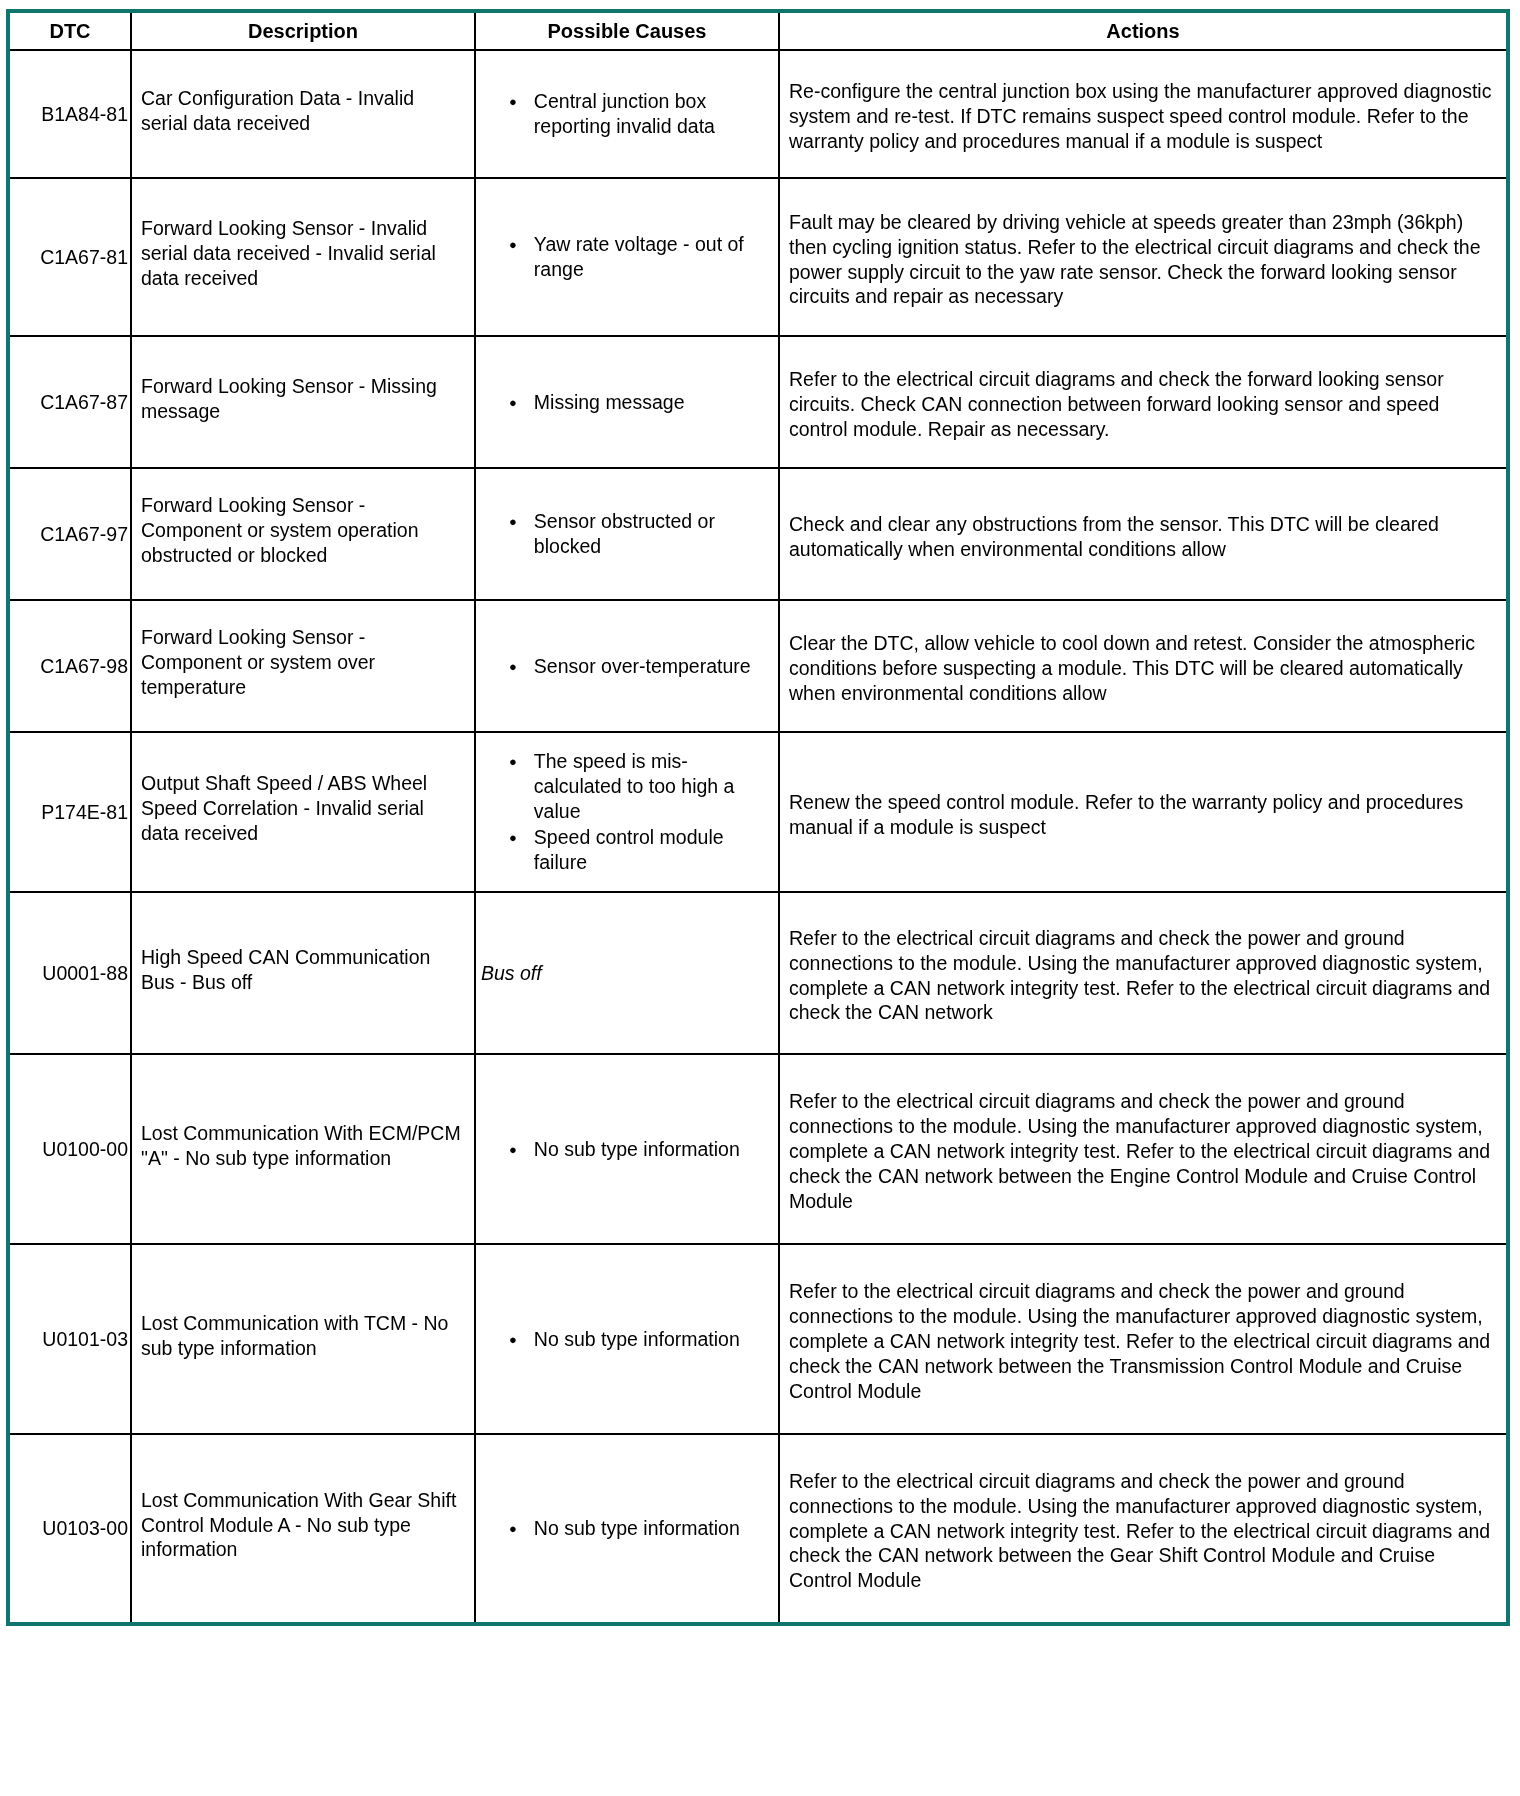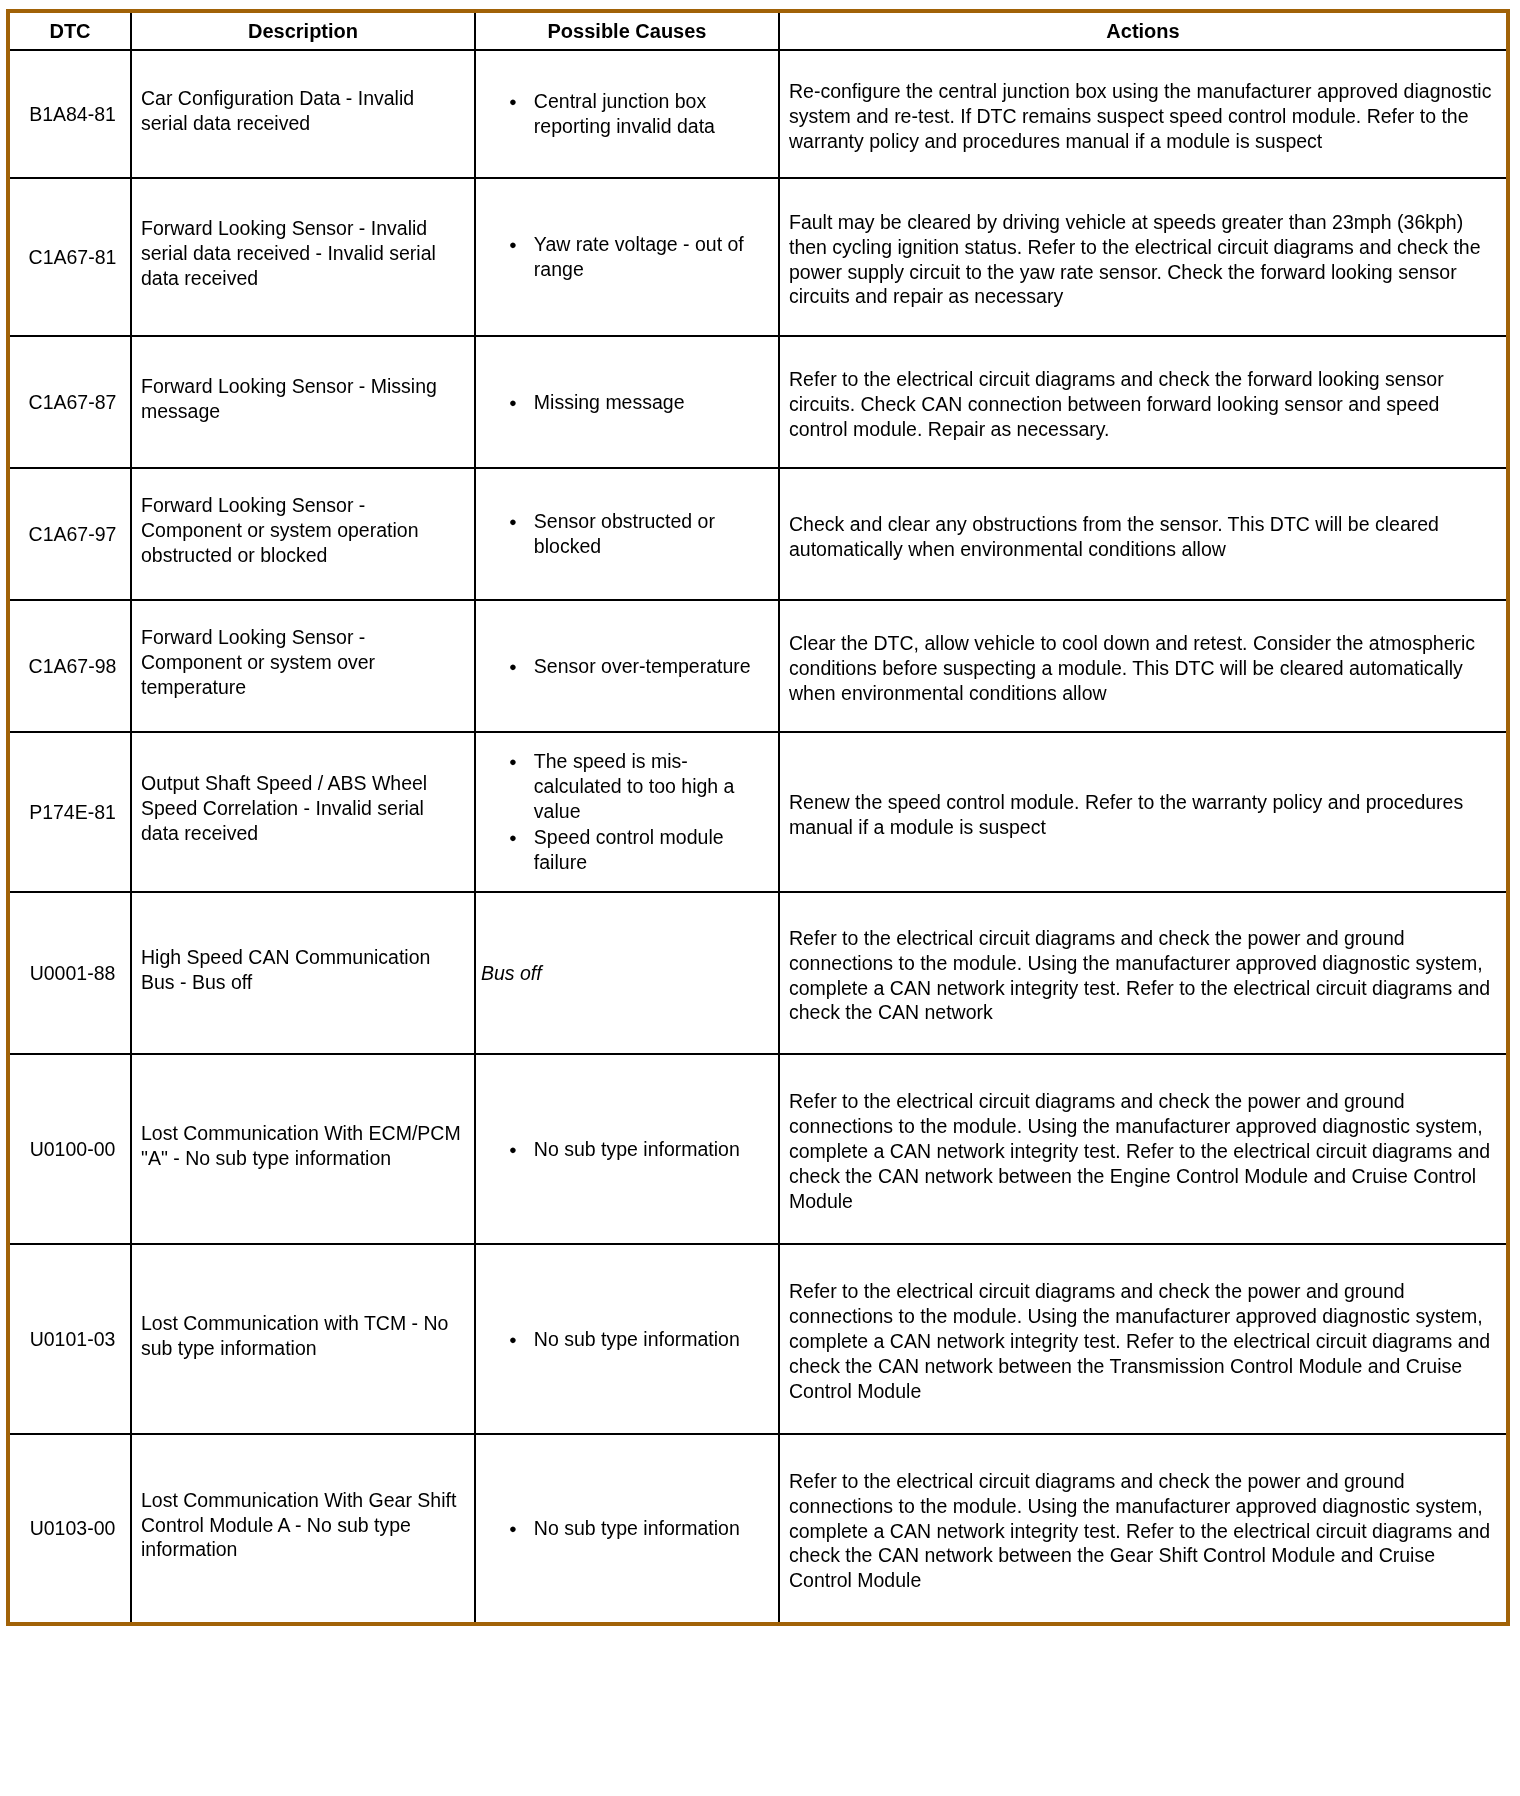--- a/index.html
+++ b/index.html
@@ -13,41 +13,41 @@
     color: #000000;
     -webkit-font-smoothing: antialiased;
   }
   .page {
     padding: 9px 6px 6px 6px;
   }
   table.dtc-table {
     border-collapse: collapse;
     table-layout: fixed;
     width: 1197px;
-    border: 4px solid #a16207;
+    border: 4px solid #0f766e;
   }
   table.dtc-table th,
   table.dtc-table td {
     border: 2px solid #000000;
     vertical-align: middle;
   }
   table.dtc-table th {
     font-size: 20px;
     font-weight: bold;
     text-align: center;
     padding: 5px 4px;
     height: 26px;
   }
   table.dtc-table td {
     font-size: 19.5px;
     line-height: 1.28;
   }
   td.c-dtc {
     padding: 4px 2px 4px 7px;
-    text-align: center;
+    text-align: right;
     word-wrap: break-word;
   }
   td.c-desc {
     padding: 5px 12px 12px 9px;
   }
   td.c-causes {
     padding: 5px 6px 5px 5px;
   }
   td.c-actions {
     padding: 7px 10px 2px 9px;

